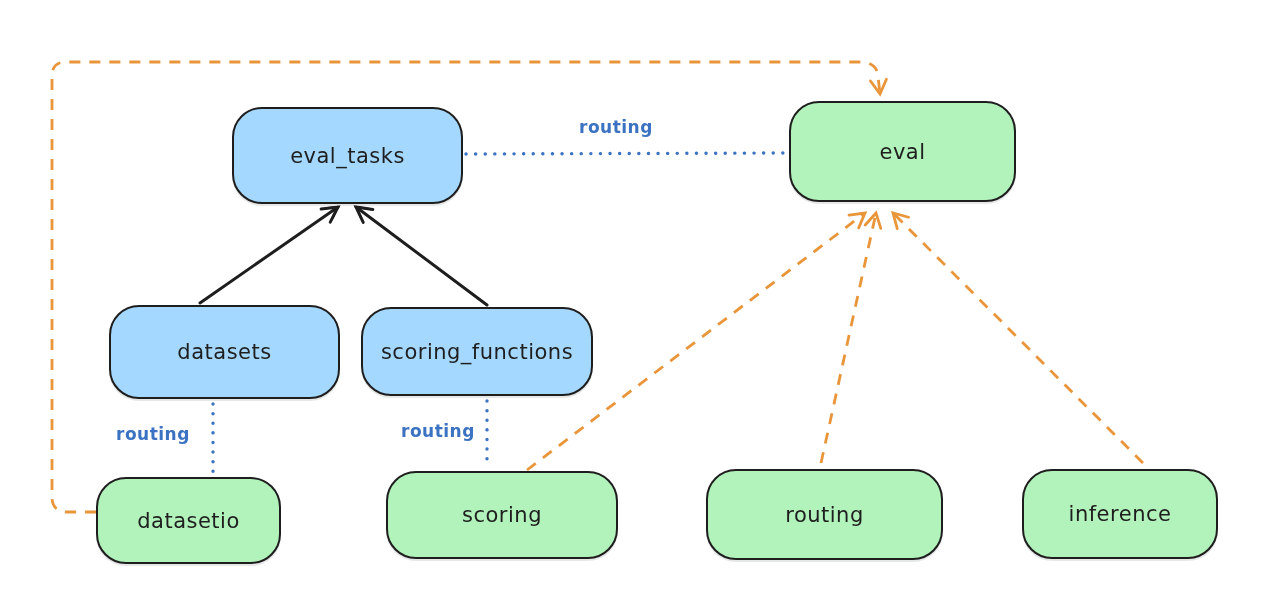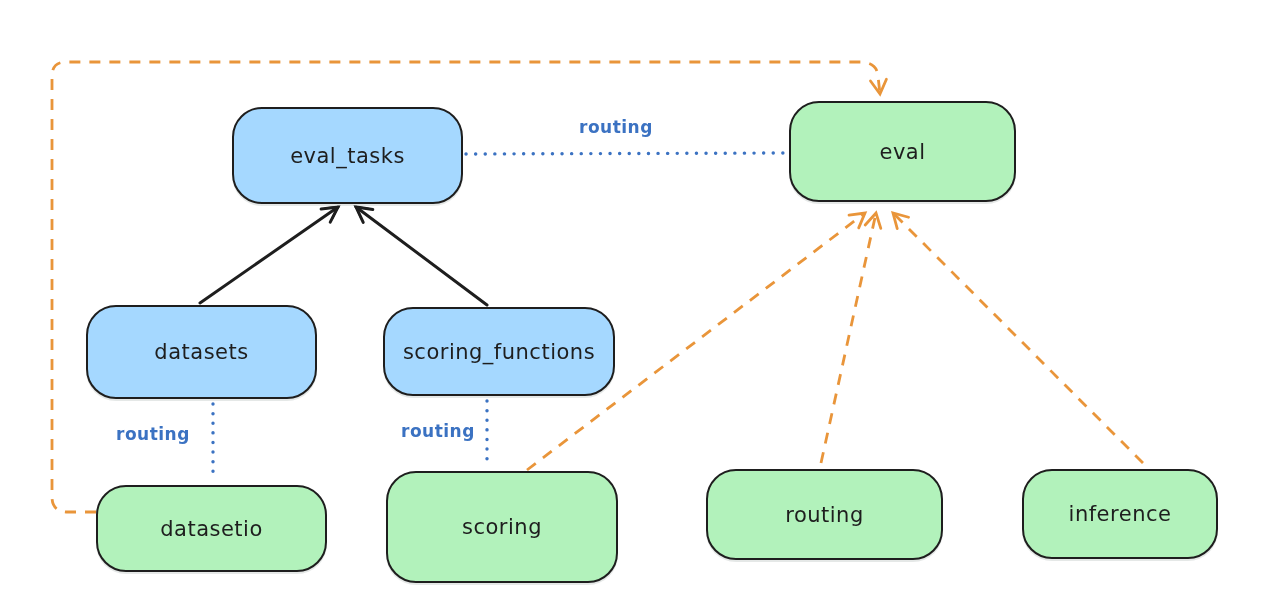--- a/index.html
+++ b/index.html
@@ -51,24 +51,24 @@
     font-size: 21px;
     color: #1e1e1e;
     letter-spacing: 0.5px;
     box-shadow: 0 2px 0 rgba(180,190,185,0.35);
   }
   .fill-blue  { background: #a5d8ff; }
   .fill-green { background: #b2f2bb; }
 
   #n-eval_tasks        { left: 232px; top: 107px; width: 231px; height: 97px; }
   #n-eval              { left: 789px; top: 101px; width: 227px; height: 101px; }
-  #n-datasets          { left:  86px; top: 305px; width: 231px; height: 94px; }
-  #n-scoring_functions { left: 383px; top: 307px; width: 232px; height: 89px; }
-  #n-datasetio         { left:  96px; top: 477px; width: 231px; height: 87px; margin-top: 8px; }
-  #n-scoring           { left: 386px; top: 471px; width: 232px; height: 112px; }
+  #n-datasets          { left:  109px; top: 305px; width: 231px; height: 94px; }
+  #n-scoring_functions { left: 361px; top: 307px; width: 232px; height: 89px; }
+  #n-datasetio         { left:  96px; top: 477px; width: 185px; height: 87px; }
+  #n-scoring           { left: 386px; top: 471px; width: 232px; height: 88px; }
   #n-agents            { left: 706px; top: 469px; width: 237px; height: 91px; }
   #n-inference         { left: 1022px; top: 469px; width: 196px; height: 90px; }
 
   .edge-label {
     position: absolute;
     color: #3b72c2;
     font-size: 17px;
     font-weight: 600;
     letter-spacing: 0.5px;
     white-space: nowrap;

